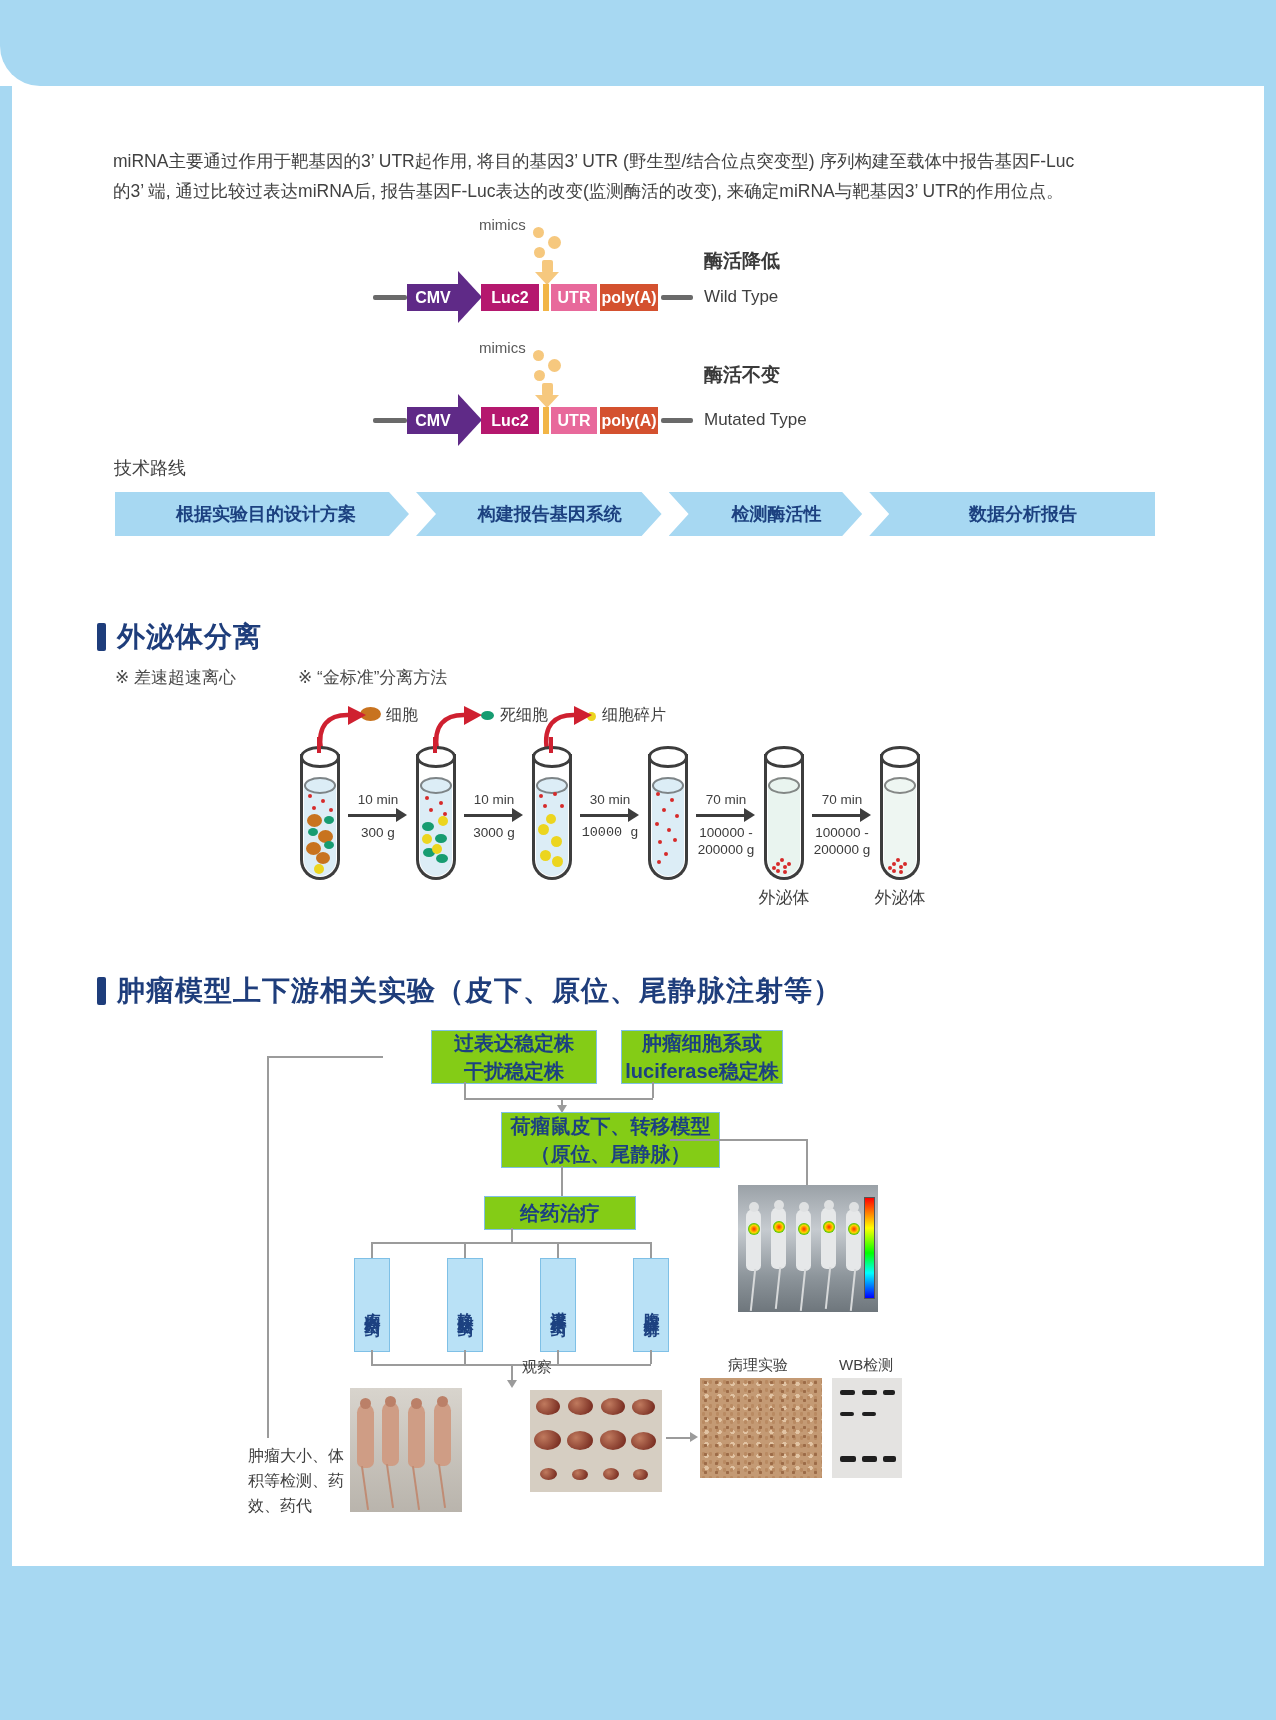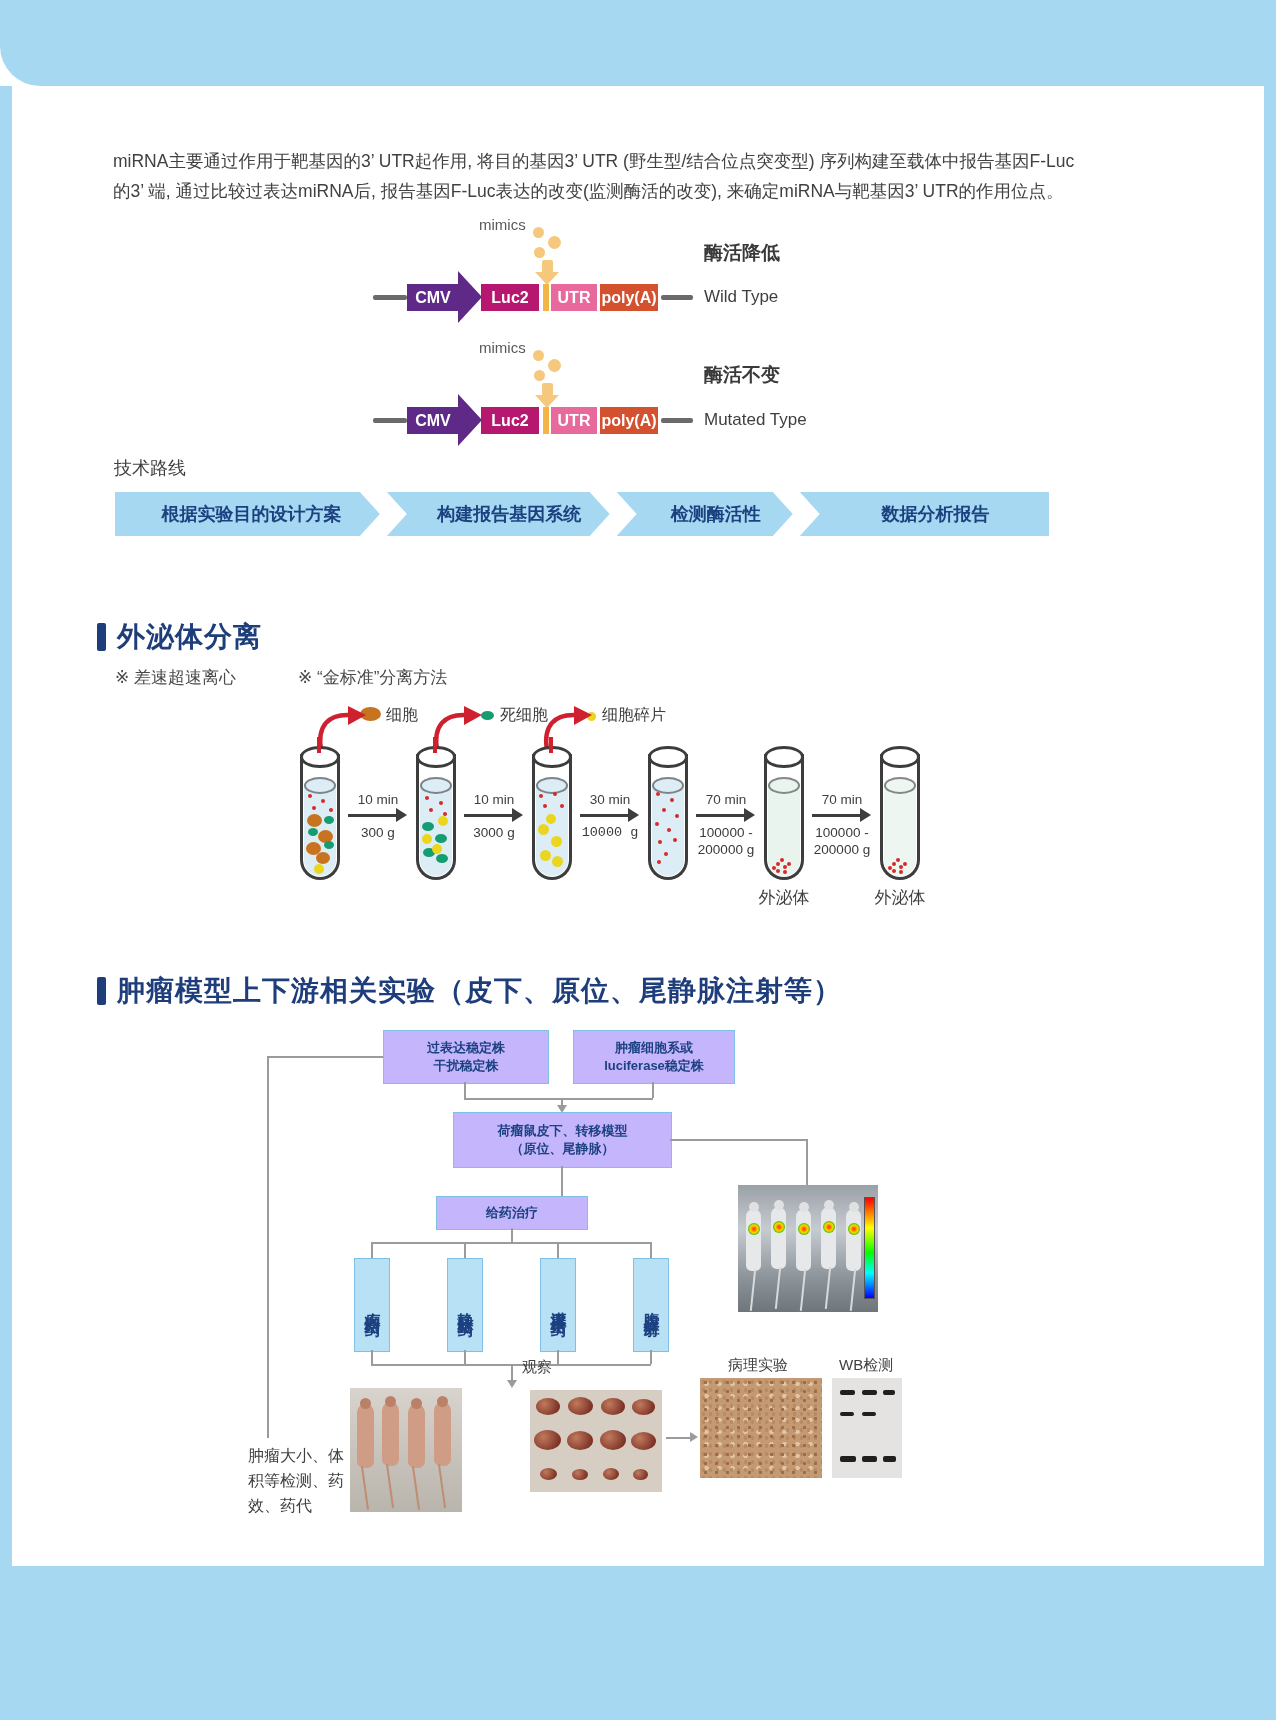--- a/index.html
+++ b/index.html
@@ -20,21 +20,21 @@
         color:#fff;font-size:16px;font-weight:bold;}
   .ctri{position:absolute;width:0;height:0;border-top:26px solid transparent;border-bottom:26px solid transparent;border-left:24px solid #5f2a87;}
   .mimics{position:absolute;font-size:15px;color:#595959;}
   .mdot{position:absolute;border-radius:50%;background:#f6c87e;}
   .mshaft{position:absolute;width:11px;background:#f6c87e;border-radius:2px;}
   .mhead{position:absolute;width:0;height:0;border-left:12px solid transparent;border-right:12px solid transparent;border-top:13px solid #f6c87e;}
   .ctype{position:absolute;font-size:17px;color:#3f3f3f;}
   .cres{position:absolute;font-size:19px;font-weight:bold;color:#3a3a3a;}
   .route-label{position:absolute;left:114px;top:456px;font-size:18px;color:#3f3f3f;}
   
-  .banner{position:absolute;left:115px;top:492px;width:934px;height:44px;display:flex;gap:7px;}
+  .banner{position:absolute;left:115px;top:492px;width:1040px;height:44px;display:flex;gap:7px;}
   .chev{background:#a7d8f2;color:#1c4180;font-weight:bold;font-size:18px;
         display:flex;align-items:center;justify-content:center;padding-left:22px;
         clip-path:polygon(0 0,calc(100% - 20px) 0,100% 50%,calc(100% - 20px) 100%,0 100%,20px 50%);}
   .chev.first{clip-path:polygon(0 0,calc(100% - 20px) 0,100% 50%,calc(100% - 20px) 100%,0 100%);padding-left:8px;}
   .chev.last{clip-path:polygon(0 0,100% 0,100% 100%,0 100%,20px 50%);}
   
   .method{position:absolute;font-size:17px;color:#4a4a4a;}
   .leg-label{position:absolute;font-size:16px;color:#3f3f3f;}
   .leg-dot{position:absolute;border-radius:50%;}
   .tube{position:absolute;width:40px;height:134px;}
@@ -44,23 +44,23 @@
   .tube .surface{position:absolute;left:4px;right:4px;top:31px;height:13px;border-radius:50%;border:2px solid rgba(61,61,61,.6);}
   .tube .stub{position:absolute;top:-9px;left:17px;width:4px;height:16px;background:#cf2030;}
   .d{position:absolute;border-radius:50%;}
   .rcurve{position:absolute;}
   .stime{position:absolute;width:76px;text-align:center;font-size:13.5px;color:#404040;}
   .sforce{position:absolute;width:84px;text-align:center;font-size:13.5px;color:#3a3a3a;white-space:pre-line;line-height:1.25;}
   .sarrow{position:absolute;height:3px;background:#3d3d3d;}
   .sarrowhead{position:absolute;width:0;height:0;border-top:7px solid transparent;border-bottom:7px solid transparent;border-left:11px solid #3d3d3d;}
   .product{position:absolute;width:64px;text-align:center;font-size:17px;color:#3f3f3f;}
   
-  .flowbox{position:absolute;background:#c4b5fd;border:1px solid #7fc0e6;color:#1c4180;font-weight:bold;
+  .flowbox{position:absolute;background:#84cc16;border:1px solid #7fc0e6;color:#1c4180;font-weight:bold;
            display:flex;align-items:center;justify-content:center;text-align:center;
-           font-size:13px;line-height:1.4;white-space:pre-line;}
+           font-size:20px;line-height:1.4;white-space:pre-line;margin-left:48px;}
   .vbox{position:absolute;width:34px;height:92px;background:#b9e1f6;border:1px solid #7fc0e6;color:#1c4180;
         font-weight:bold;font-size:16px;writing-mode:vertical-rl;text-orientation:upright;
         display:flex;align-items:center;justify-content:center;letter-spacing:3px;}
   .fl{position:absolute;background:#9b9b9b;}
   .ah-down{position:absolute;width:0;height:0;border-left:5px solid transparent;border-right:5px solid transparent;border-top:8px solid #9b9b9b;}
   .ah-right{position:absolute;width:0;height:0;border-top:5px solid transparent;border-bottom:5px solid transparent;border-left:8px solid #9b9b9b;}
   .small-label{position:absolute;font-size:15px;color:#3f3f3f;}
   .glabels{position:absolute;left:430px;top:1392px;width:94px;text-align:right;font-size:16px;color:#3f3f3f;}
   .glabels div{margin-bottom:15px;}
   .leftnote{position:absolute;left:248px;top:1444px;width:102px;font-size:16px;line-height:1.55;color:#3f3f3f;}
@@ -97,21 +97,21 @@
   <div class="mhead" style="left:535px;top:272px;"></div>
   <div class="gline" style="left:373px;top:295px;width:34px;"></div>
   <div class="cbox" style="left:407px;top:284px;width:52px;background:#5f2a87;">CMV</div>
   <div class="ctri" style="left:458px;top:271px;"></div>
   <div class="cbox" style="left:481px;top:284px;width:58px;background:#b5186e;">Luc2</div>
   <div class="cbox" style="left:543px;top:284px;width:6px;background:#f2b546;"></div>
   <div class="cbox" style="left:551px;top:284px;width:46px;background:#e8699b;">UTR</div>
   <div class="cbox" style="left:600px;top:284px;width:58px;background:#d4512f;">poly(A)</div>
   <div class="gline" style="left:661px;top:295px;width:32px;"></div>
   <div class="ctype" style="left:704px;top:287px;">Wild Type</div>
-  <div class="cres" style="left:704px;top:240px;">酶活降低</div>
+  <div class="cres" style="left:704px;top:248px;">酶活降低</div>
 
   <div class="mimics" style="left:479px;top:339px;">mimics</div>
   <div class="mdot" style="left:533px;top:350px;width:11px;height:11px;"></div>
   <div class="mdot" style="left:548px;top:359px;width:13px;height:13px;"></div>
   <div class="mdot" style="left:534px;top:370px;width:11px;height:11px;"></div>
   <div class="mshaft" style="left:542px;top:383px;height:13px;"></div>
   <div class="mhead" style="left:535px;top:395px;"></div>
   <div class="gline" style="left:373px;top:418px;width:34px;"></div>
   <div class="cbox" style="left:407px;top:407px;width:52px;background:#5f2a87;">CMV</div>
   <div class="ctri" style="left:458px;top:394px;"></div>

